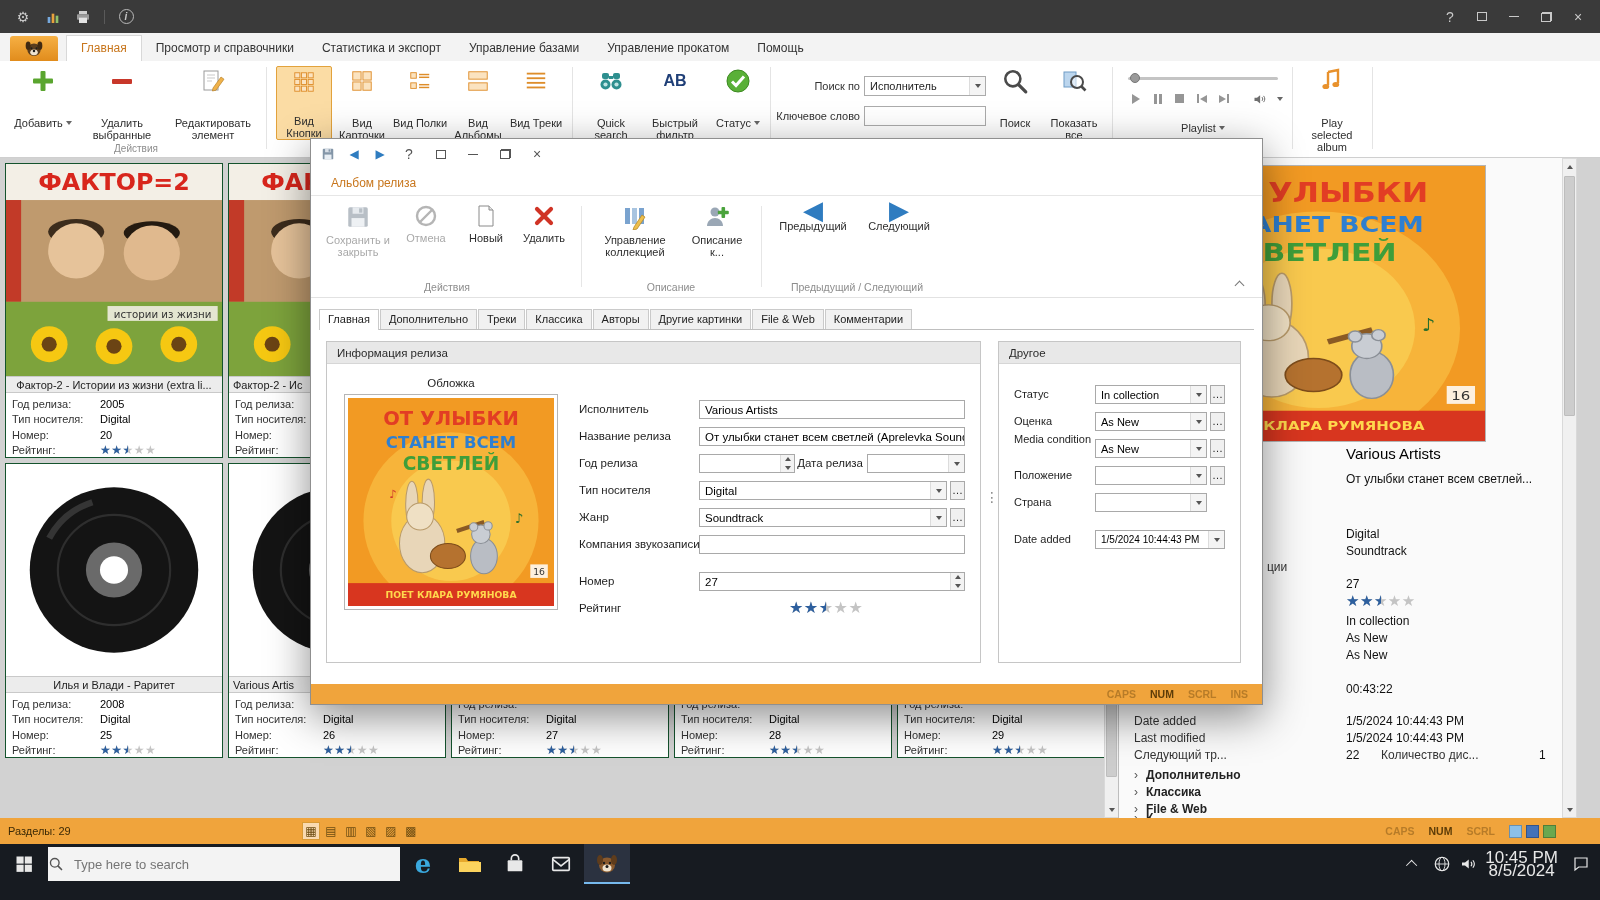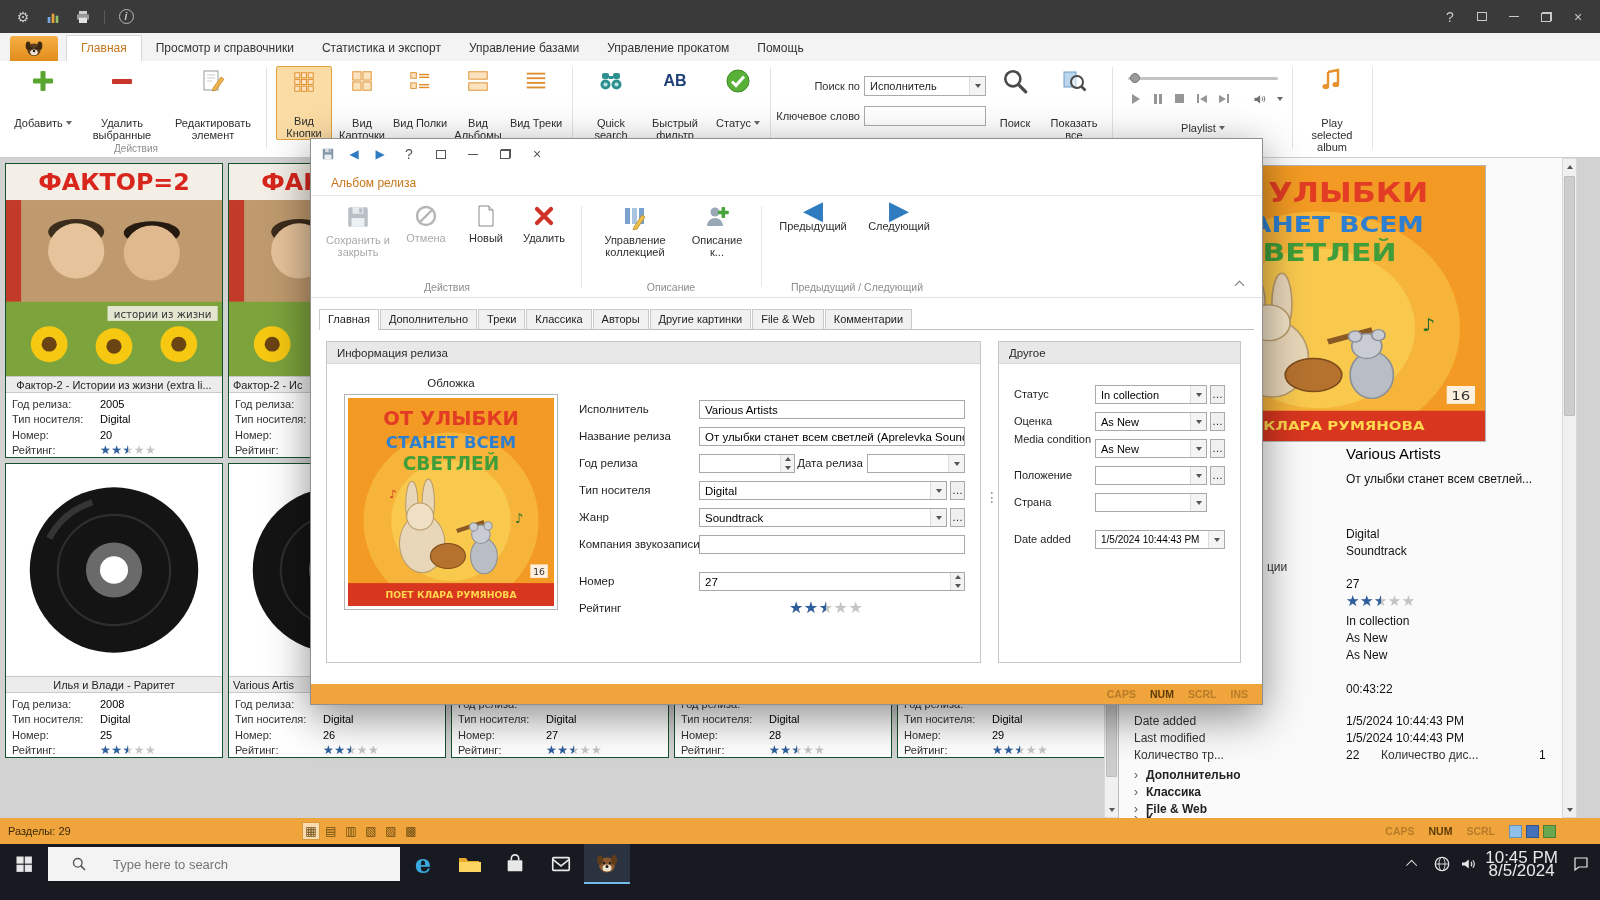--- a/index.html
+++ b/index.html
@@ -122,21 +122,21 @@
 .sb-views{position:absolute;left:302px;display:flex;gap:2px}
 .sb-vbtn{width:18px;height:18px;display:flex;align-items:center;justify-content:center;font-size:12px;color:#6b4c12;border:1px solid transparent;font-family:"DejaVu Sans",sans-serif}
 .sb-vbtn.sel{background:rgba(255,255,255,.6);border-color:#d89a36}
 .sb-keys{position:absolute;right:105px;display:flex;gap:14px;font-size:10.5px;color:rgba(90,58,8,.38);font-weight:bold}
 .sb-squares{position:absolute;right:44px;display:flex;gap:4px}
 .sb-squares i{width:13px;height:13px;border:1px solid rgba(0,0,0,.25)}
 
 
 .taskbar{position:absolute;left:0;top:844px;width:100%;height:56px;background:#171b21;display:flex;align-items:center;padding-bottom:16px;color:#e8e8e8}
 .tk-start{width:48px;height:40px;display:flex;align-items:center;justify-content:center}
-.tk-search{width:352px;height:34px;background:#f3f3f3;display:flex;align-items:center;gap:26px;padding:0 23px;color:#4e4e4e;font-size:13px}
+.tk-search{width:352px;height:34px;background:#f3f3f3;display:flex;align-items:center;gap:10px;padding:0 0;color:#4e4e4e;font-size:13px}
 .tk-search input{border:none;outline:none;background:transparent;font-size:13px;color:#4e4e4e;flex:1;font-family:inherit}
 .tk-icon{width:46px;height:40px;display:flex;align-items:center;justify-content:center}
 .tk-icon.active{background:#2b3240;box-shadow:inset 0 -2px 0 #76b9ed}
 .tk-right{margin-left:auto;display:flex;align-items:center;gap:8px;padding-right:10px}
 .tk-clock{text-align:center;font-size:17px;line-height:13px}
 .up-chev{width:8px;height:8px;border-left:1.6px solid #e8e8e8;border-top:1.6px solid #e8e8e8;transform:rotate(45deg) translateY(2px)}
 .edge-e{color:#3aa9de;font-size:26px;font-weight:bold;font-family:"DejaVu Serif",serif;line-height:1}
 </style>
 </head>
 <body>
@@ -687,21 +687,21 @@
       <div class="ptext" style="left:227px;top:419px">27</div>
       <span class="stars md" style="position:absolute;left:227px;top:436px"><span>★★★★★</span><span class="fill" style="width: 50%;">★★★★★</span></span>
       <div class="ptext" style="left:227px;top:456px">In collection</div>
       <div class="ptext" style="left:227px;top:473px">As New</div>
       <div class="ptext" style="left:227px;top:490px">As New</div>
       <div class="ptext" style="left:227px;top:524px">00:43:22</div>
       <div class="plabel" style="left:15px;top:556px">Date added</div>
       <div class="ptext" style="left:227px;top:556px">1/5/2024 10:44:43 PM</div>
       <div class="plabel" style="left:15px;top:573px">Last modified</div>
       <div class="ptext" style="left:227px;top:573px">1/5/2024 10:44:43 PM</div>
-      <div class="plabel" style="left:15px;top:590px">Количество тр...</div>
+      <div class="plabel" style="left:15px;top:590px">Следующий тр...</div>
       <div class="ptext" style="left:227px;top:590px">22</div>
       <div class="plabel" style="left:262px;top:590px">Количество дис...</div>
       <div class="ptext" style="left:420px;top:590px">1</div>
       <div class="ptree" style="left:15px;top:610px"><span class="pchev">›</span><span>Дополнительно</span></div>
       <div class="ptree" style="left:15px;top:627px"><span class="pchev">›</span><span>Классика</span></div>
       <div class="ptree" style="left:15px;top:644px"><span class="pchev">›</span><span>File &amp; Web</span></div>
       <div class="ptree" style="left:15px;top:653px"><span class="pchev">›</span><span>К</span></div>
     </div>
     <div class="edge-strip"></div>
 

